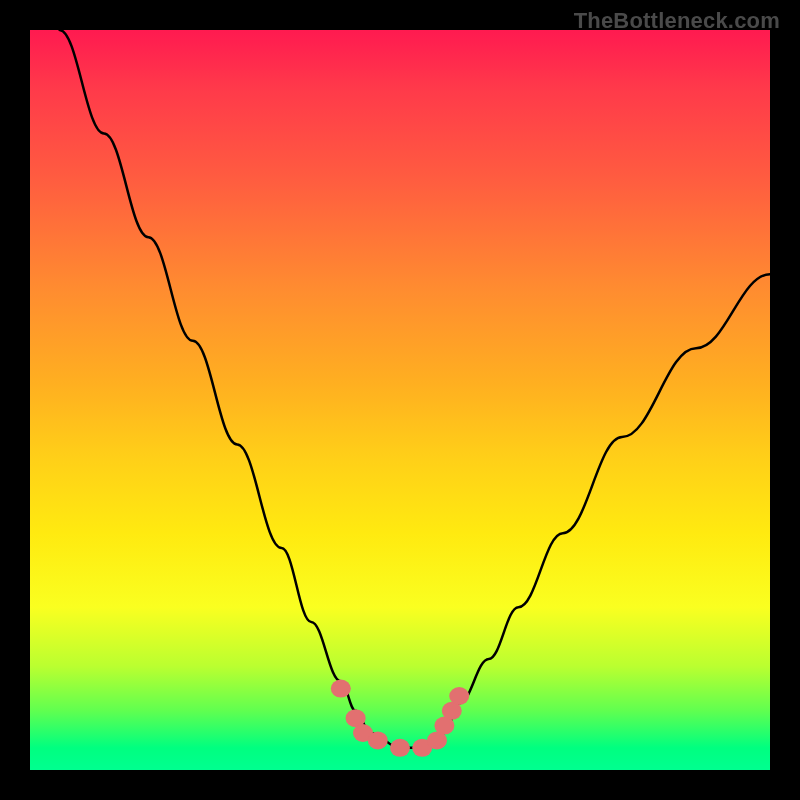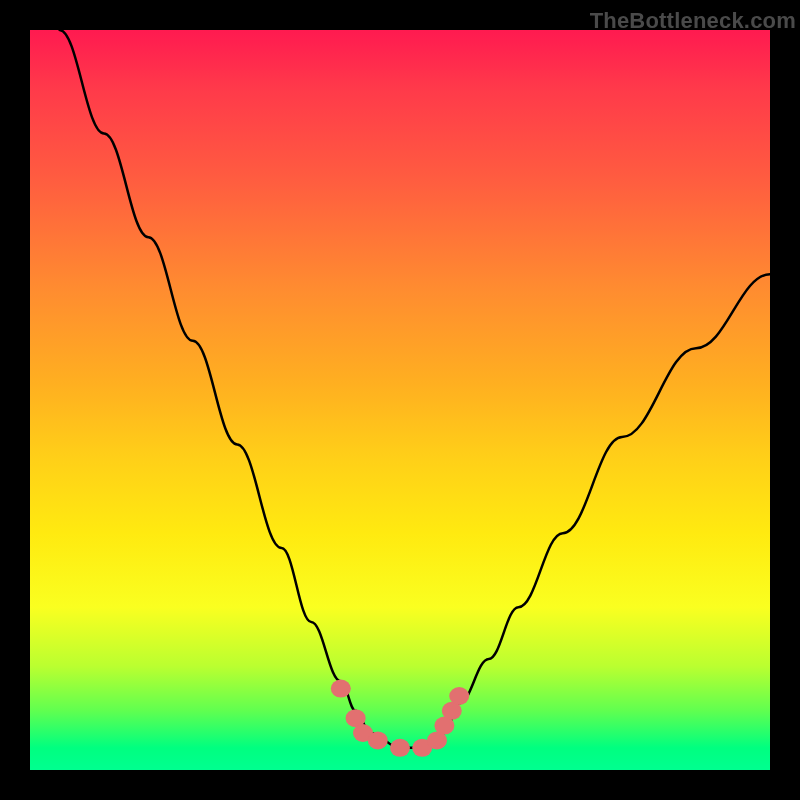--- a/index.html
+++ b/index.html
@@ -36,21 +36,21 @@
       #faff20 78%,
       #baff30 86%,
       #60ff50 92%,
       #00ff80 97%,
       #00ff90 100%
     );
   }
   .watermark {
     position: absolute;
     top: 8px;
-    right: 4px;
+    right: 20px;
     color: #4a4a4a;
     font-size: 22px;
     font-weight: 600;
     letter-spacing: 0.2px;
     user-select: none;
   }
   svg.curve {
     position: absolute;
     left: 0;
     top: 0;

